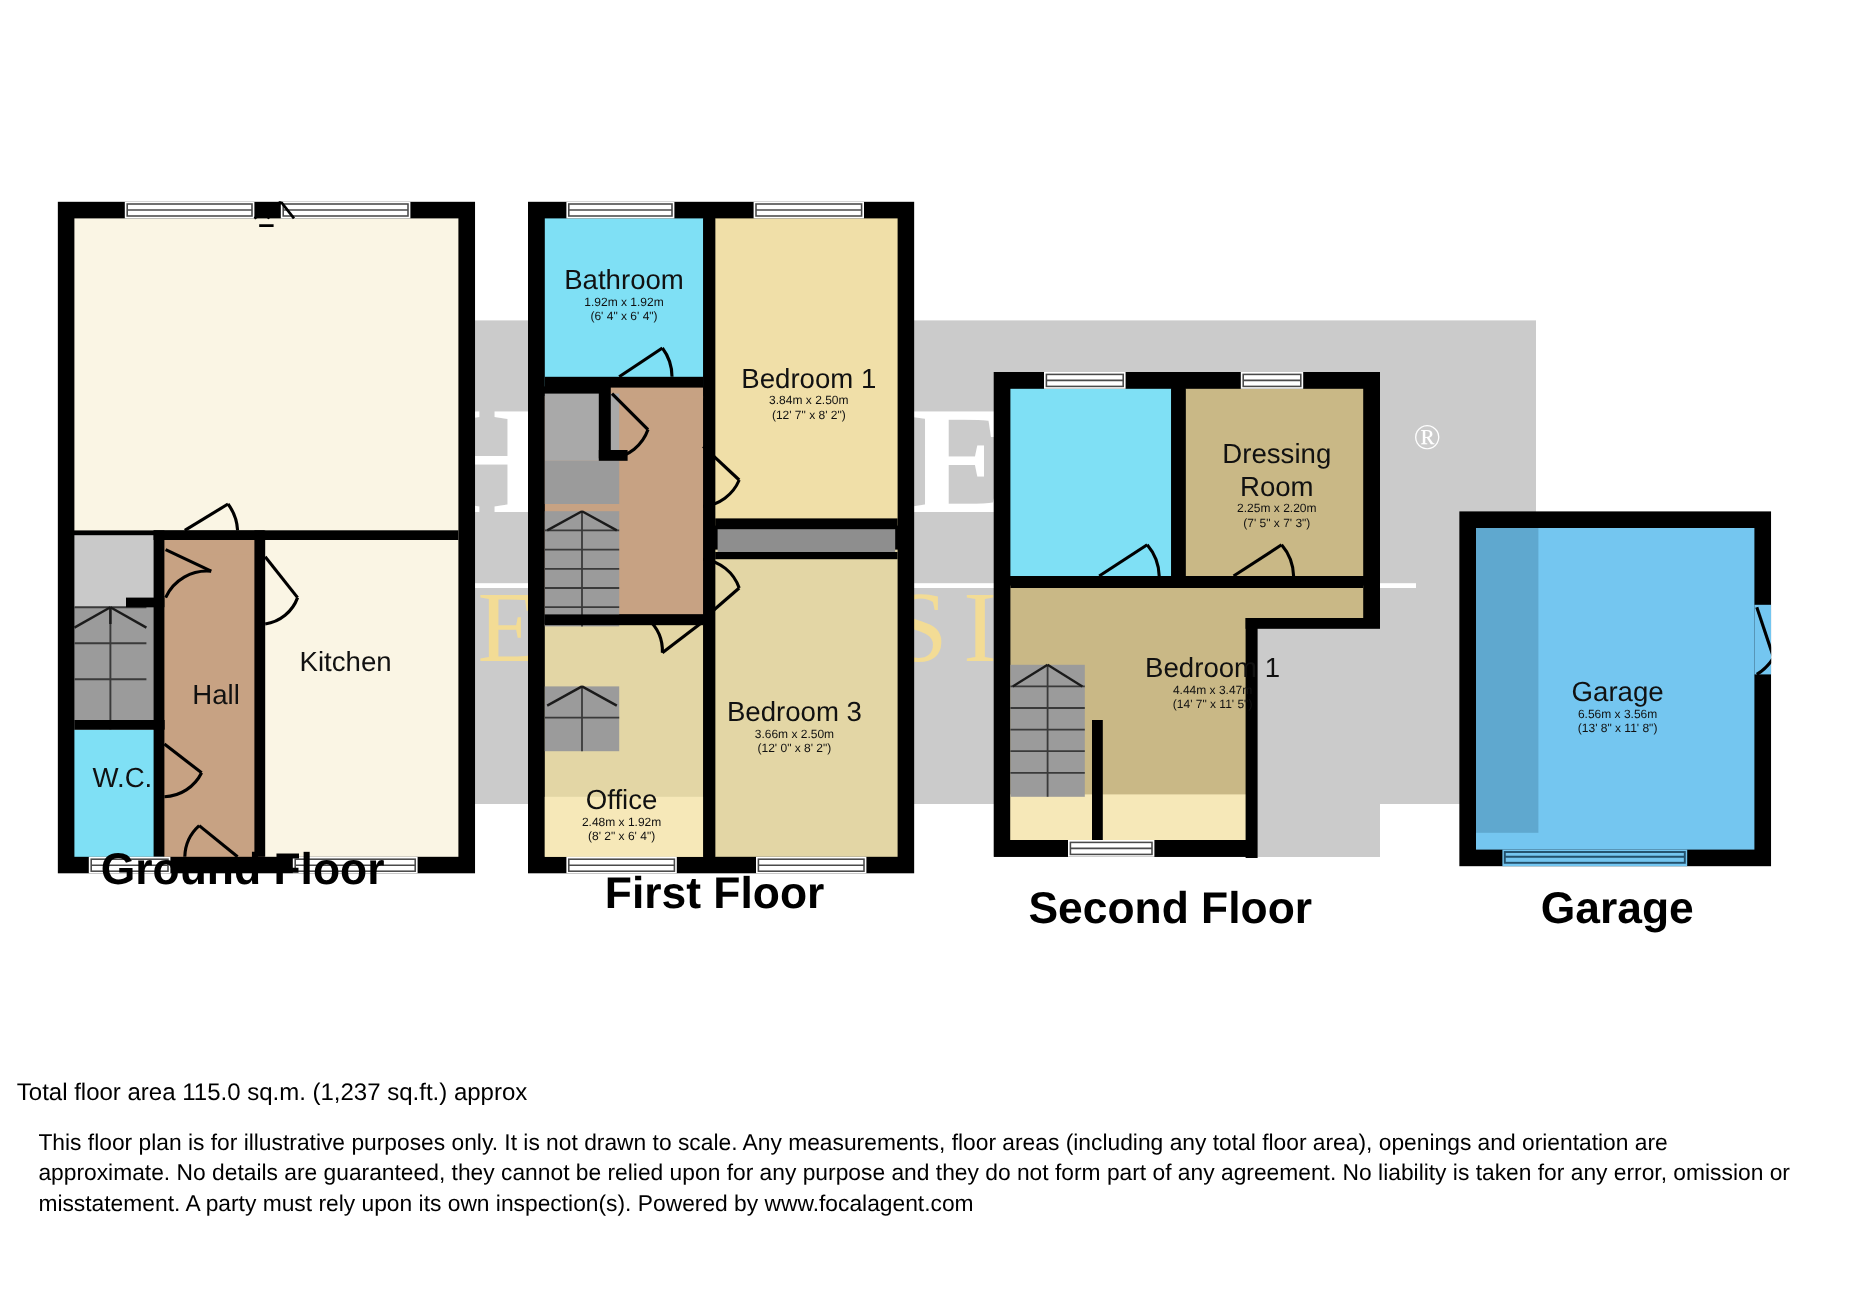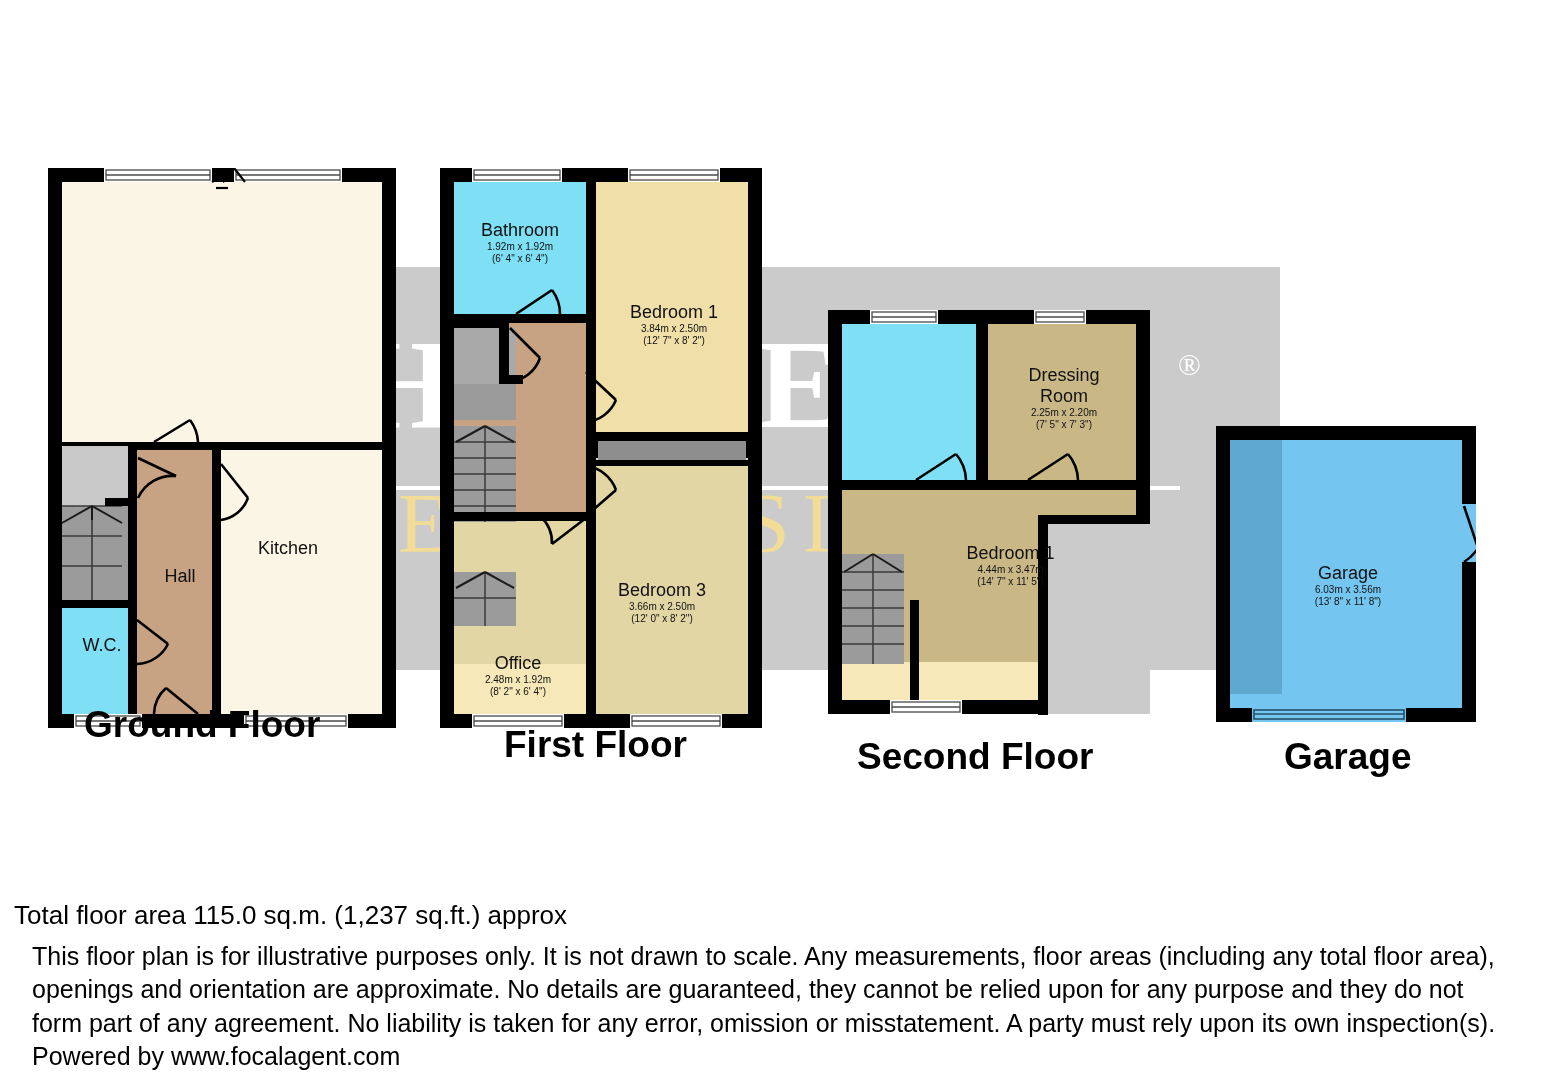--- a/index.html
+++ b/index.html
@@ -92,39 +92,39 @@
 
   
   .rt {
     position: absolute;
     z-index: 5;
     text-align: center;
     color: #111111;
     line-height: 1.18;
     white-space: nowrap;
   }
-  .rt .nm { font-size: 18px; display: block; }
+  .rt .nm { font-size: 23px; display: block; }
   .rt .dm { font-size: 10px; display: block; }
 
   
   .total-area {
     position: absolute;
     left: 14px;
     top: 900px;
-    font-size: 26px;
+    font-size: 20px;
     color: #000000;
     z-index: 6;
     white-space: nowrap;
   }
   .disclaimer {
     position: absolute;
     left: 32px;
     top: 940px;
     width: 1470px;
-    font-size: 25px;
+    font-size: 19px;
     color: #000000;
     z-index: 6;
     line-height: 1.33;
   }
 </style>
 </head>
 <body>
 
 <div id="stage">
 
@@ -410,21 +410,21 @@
 
     <rect x="36" y="282" width="154" height="14" fill="#74c6f0"></rect>
     <g stroke="#23506b" stroke-width="1.6" fill="none">
       <rect x="38" y="284" width="150" height="9"></rect>
       <line x1="38" y1="288" x2="188" y2="288"></line>
     </g>
   </svg>
 
   <div class="rt" style="left:1278px; top:563px; width:140px;">
     <span class="nm">Garage</span>
-    <span class="dm">6.03m x 3.56m</span>
+    <span class="dm">6.56m x 3.56m</span>
     <span class="dm">(13' 8" x 11' 8")</span>
   </div>
   <div class="floor-title" style="left:1284px; top:736px;">Garage</div>
 
   <div class="total-area">Total floor area 115.0 sq.m. (1,237 sq.ft.) approx</div>
   <div class="disclaimer">This floor plan is for illustrative purposes only. It is not drawn to scale. Any measurements, floor areas (including any total floor area), openings and orientation are approximate. No details are guaranteed, they cannot be relied upon for any purpose and they do not form part of any agreement. No liability is taken for any error, omission or misstatement. A party must rely upon its own inspection(s). Powered by www.focalagent.com</div>
 
 </div>
 
 </body></html>

